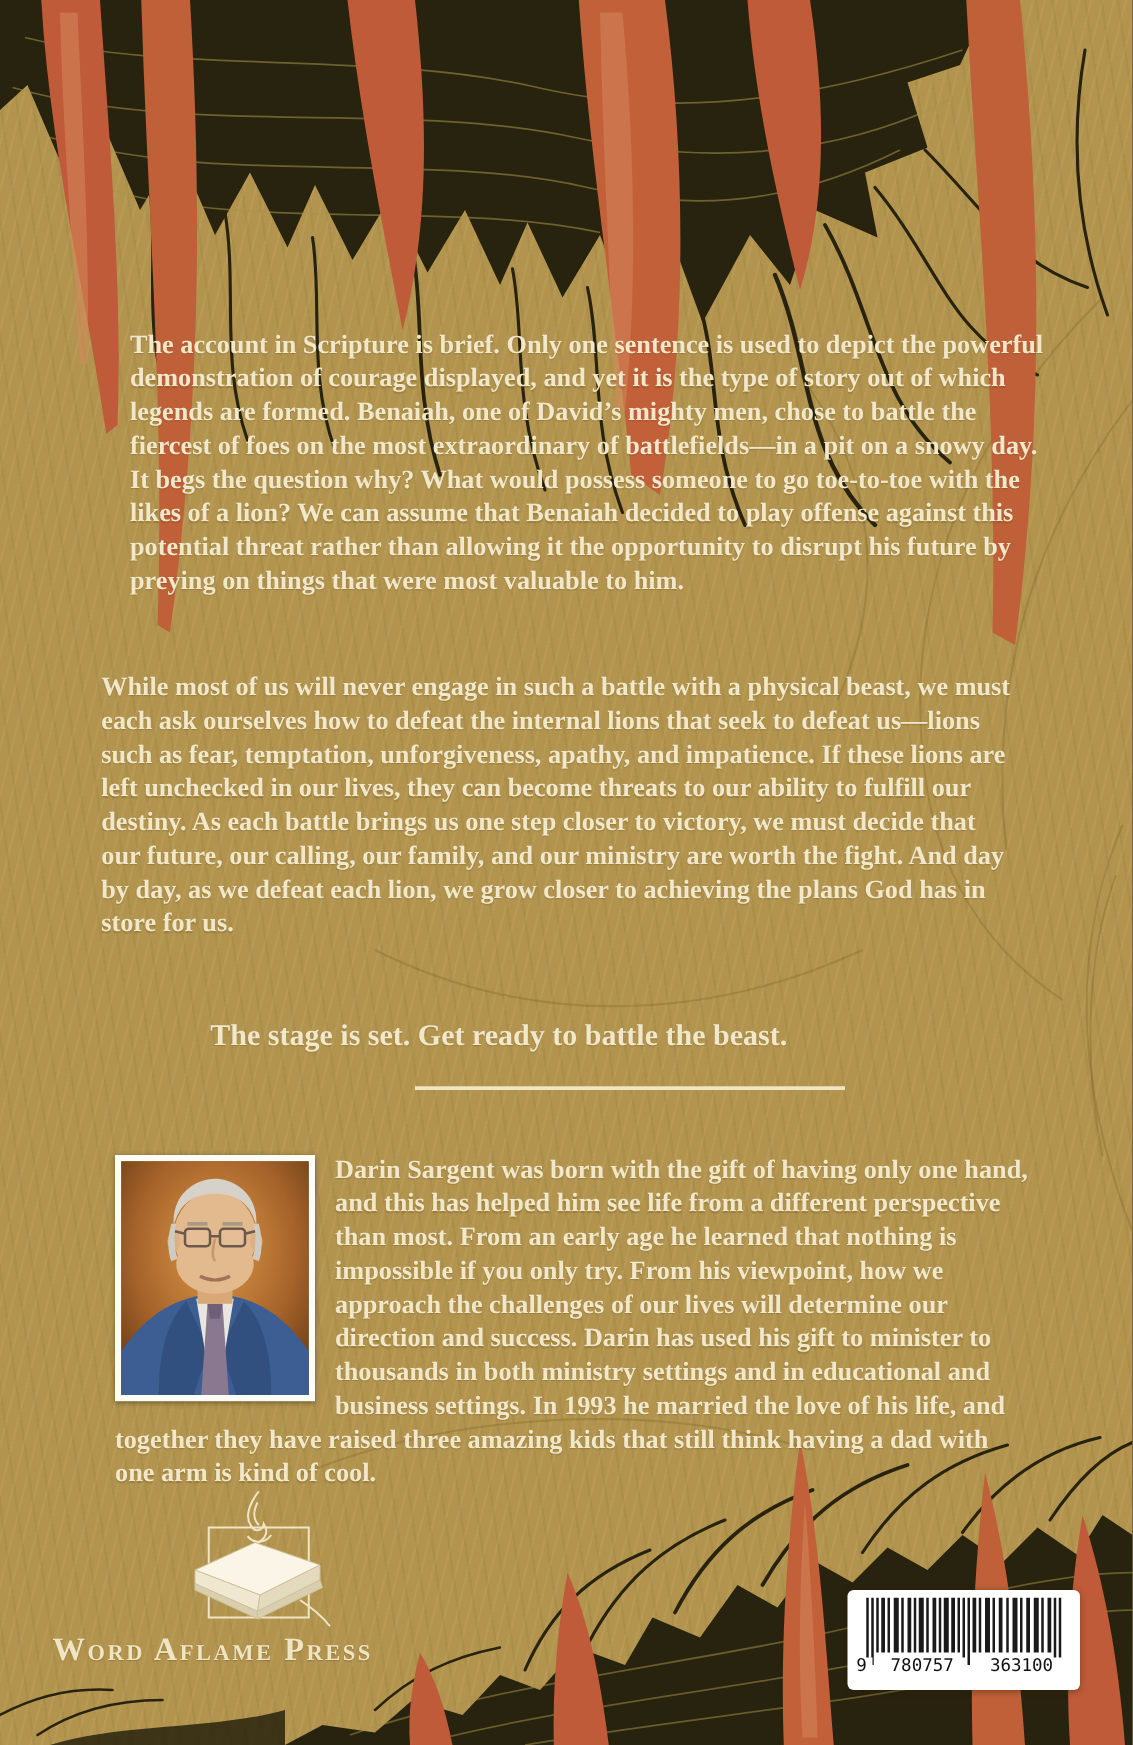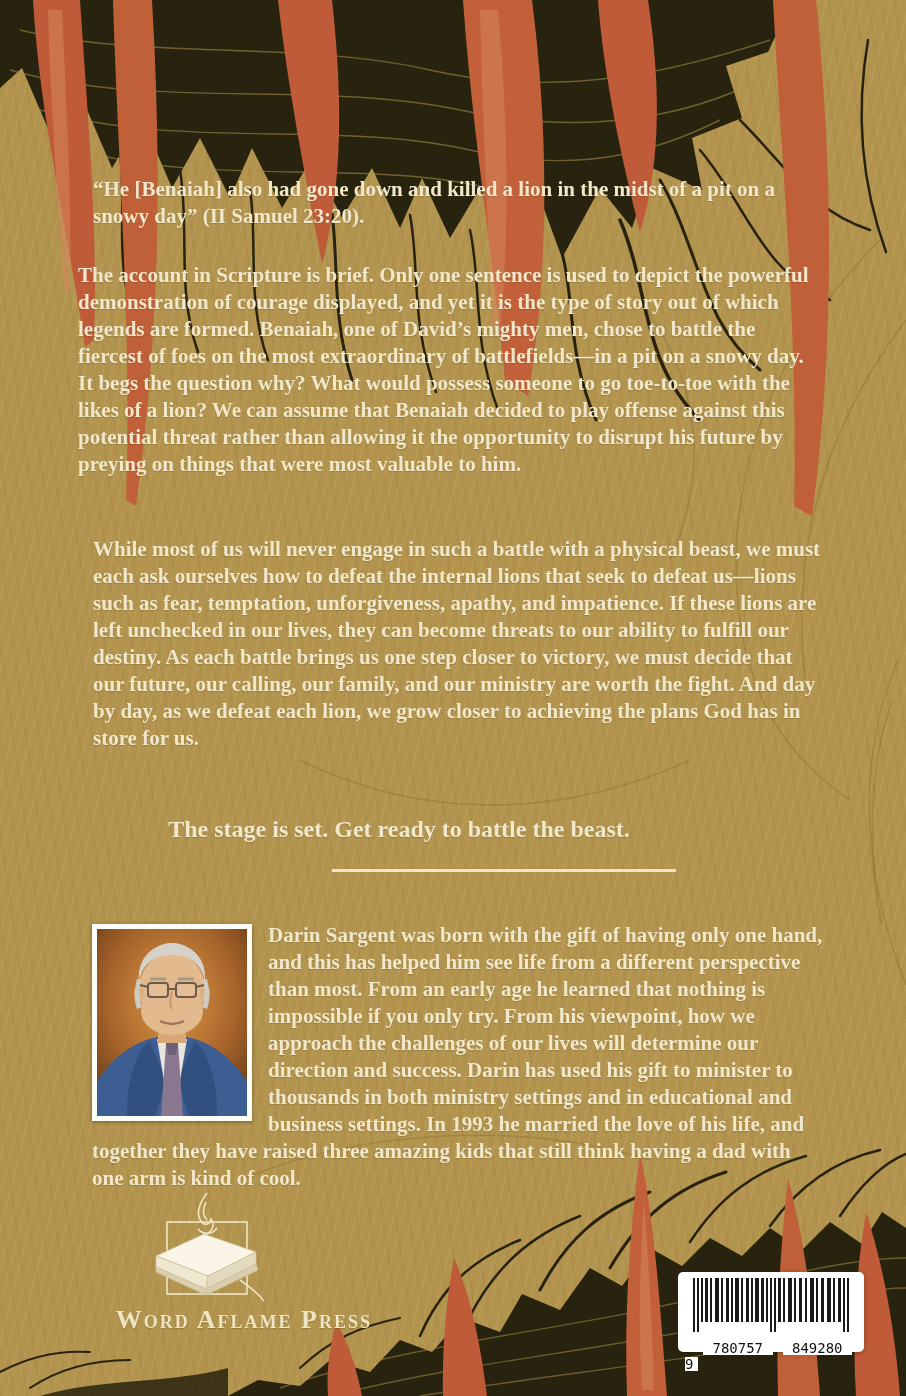--- a/index.html
+++ b/index.html
@@ -16,55 +16,55 @@
   }
   .decor{position:absolute;left:0;top:0;z-index:0;}
   .txt{
     position:absolute;z-index:2;
     color:#f1e8cc;
     font-weight:bold;
     font-size:21px;line-height:27px;
     text-shadow:0 1px 1px rgba(80,60,10,0.25);
   }
   .quote{left:93px;top:176px;width:734px;}
-  .p1{left:78px;top:262px;width:734px;}
-  .p2{left:93px;top:536px;width:734px;}
+  .p1{left:104px;top:262px;width:734px;}
+  .p2{left:81px;top:536px;width:734px;}
   .tagline{left:0;top:814px;width:798px;text-align:center;font-size:24px;line-height:30px;}
   .divider{position:absolute;z-index:2;left:332px;top:869px;width:344px;height:3px;background:#efe5c4;}
   .bio{left:92px;top:922px;width:732px;}
   .photo{
     float:left;width:150px;height:187px;
     border:5px solid #fdfdf8;
     margin:2px 16px 6px 0;
     box-shadow:0 1px 4px rgba(40,30,5,0.45);
     background:#7a4a1d;
   }
   .photo svg{display:block;}
-  .publisher{position:absolute;z-index:2;left:42px;top:1192px;width:330px;text-align:right;color:#efe5c4;}
+  .publisher{position:absolute;z-index:2;left:42px;top:1192px;width:330px;text-align:left;color:#efe5c4;}
   .publisher .logo{display:block;margin:0 auto;}
   .pub-name{
     font-size:26px;font-weight:bold;letter-spacing:2px;
     font-variant:small-caps;line-height:28px;margin-top:2px;
     text-shadow:0 1px 1px rgba(80,60,10,0.3);
   }
   .pub-url{font-size:13.5px;font-weight:bold;letter-spacing:0.5px;line-height:16px;color:#ecdfba;}
   .barcode{
     position:absolute;z-index:5;left:678px;top:1272px;
     width:186px;height:80px;background:#ffffff;border-radius:5px;
     box-shadow:0 1px 5px rgba(40,30,5,0.4);
     padding:6px 7px 2px 7px;box-sizing:border-box;
   }
   .bc-digits{
     display:flex;align-items:flex-end;
     margin-top:-13px;position:relative;
     font-family:"DejaVu Sans Mono",monospace;
     font-size:14px;line-height:14px;color:#111;
   }
   .bc-digits .d9{width:13px;text-align:left;background:#fff;}
-  .bc-digits .grp{flex:1;text-align:center;background:#fff;margin:16px 5px;}
+  .bc-digits .grp{flex:1;text-align:center;background:#fff;margin:0 5px;}
 </style>
 </head>
 <body>
 
 <div class="cover">
 
   <svg class="decor" width="906" height="1396" viewBox="0 0 906 1396">
 
     <g stroke="rgba(120,96,34,0.30)" fill="none" stroke-width="1.6">
       <path d="M880,240 C780,340 720,470 740,620 C750,700 790,760 850,800"></path>
@@ -137,21 +137,20 @@
     <g>
       <path fill="#c2603a" d="M627,1396 L667,1396 C660,1310 656,1230 640,1152 C630,1230 624,1312 627,1396 Z"></path>
       <path fill="#bf5b38" d="M443,1396 L487,1396 C480,1340 470,1294 454,1258 C446,1302 442,1348 443,1396 Z"></path>
       <path fill="#c06038" d="M778,1396 L820,1396 C814,1310 804,1238 788,1178 C780,1250 776,1322 778,1396 Z"></path>
       <path fill="#bf5b38" d="M856,1396 L900,1396 C894,1320 882,1262 866,1212 C856,1272 852,1334 856,1396 Z"></path>
       <path fill="#bf5b38" d="M328,1396 L362,1396 C356,1366 348,1342 336,1322 C330,1346 326,1370 328,1396 Z"></path>
       <path fill="rgba(213,136,92,0.5)" d="M642,1390 L654,1390 C652,1320 648,1252 644,1200 C640,1260 638,1324 642,1390 Z"></path>
     </g>
   </svg>
 
-  <div class="txt quote">“He [Benaiah] also had gone down and killed a lion in the midst of a pit on a snowy day” (II Samuel 23:20).</div>
 
   <div class="txt p1">The account in Scripture is brief. Only one sentence is used to depict the powerful demonstration of courage displayed, and yet it is the type of story out of which legends are formed. Benaiah, one of David’s mighty men, chose to battle the fiercest of foes on the most extraordinary of battlefields—in a pit on a snowy day. It begs the question why? What would possess someone to go toe-to-toe with the likes of a lion? We can assume that Benaiah decided to play offense against this potential threat rather than allowing it the opportunity to disrupt his future by preying on things that were most valuable to him.</div>
   <div class="txt p2">While most of us will never engage in such a battle with a physical beast, we must each ask ourselves how to defeat the internal lions that seek to defeat us—lions such as fear, temptation, unforgiveness, apathy, and impatience. If these lions are left unchecked in our lives, they can become threats to our ability to fulfill our destiny. As each battle brings us one step closer to victory, we must decide that our future, our calling, our family, and our ministry are worth the fight. And day by day, as we defeat each lion, we grow closer to achieving the plans God has in store for us.</div>
 
   <div class="txt tagline">The stage is set. Get ready to battle the beast.</div>
   <div class="divider"></div>
 
   <div class="txt bio">
     <div class="photo">
       <svg width="150" height="187" viewBox="0 0 150 187">
@@ -260,17 +259,17 @@
         <rect x="148" y="0" width="2" height="44"></rect>
           <rect x="153" y="0" width="3" height="44"></rect>
 
         <rect x="158" y="0" width="2" height="54"></rect>
           <rect x="162" y="0" width="2" height="54"></rect>
       </g>
     </svg>
     <div class="bc-digits">
       <span class="d9">9</span>
       <span class="grp">780757</span>
-      <span class="grp">849280</span>
+      <span class="grp">363100</span>
     </div>
   </div>
 
 </div>
 
 </body></html>

